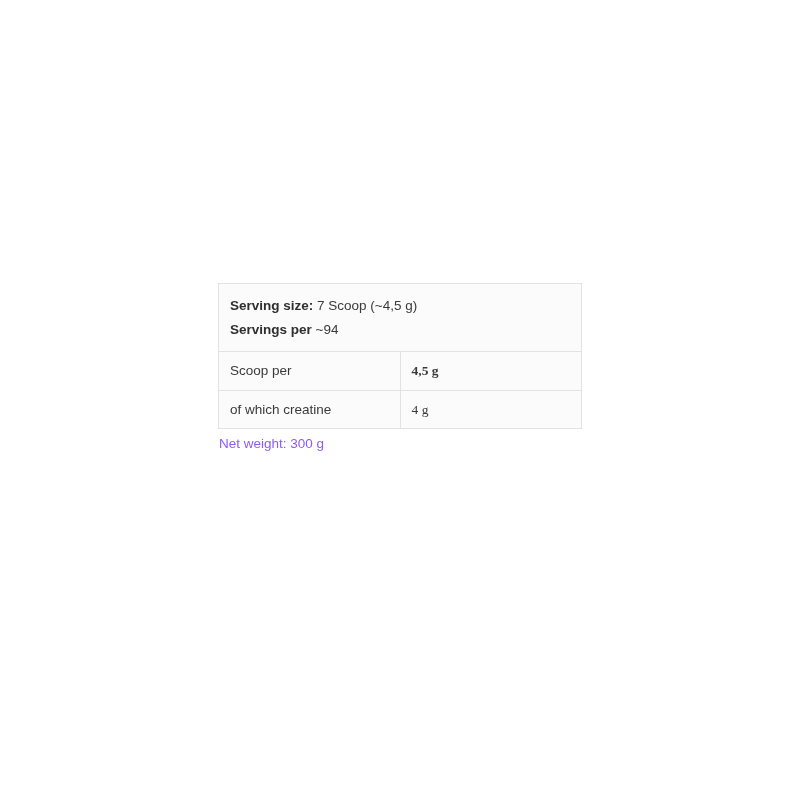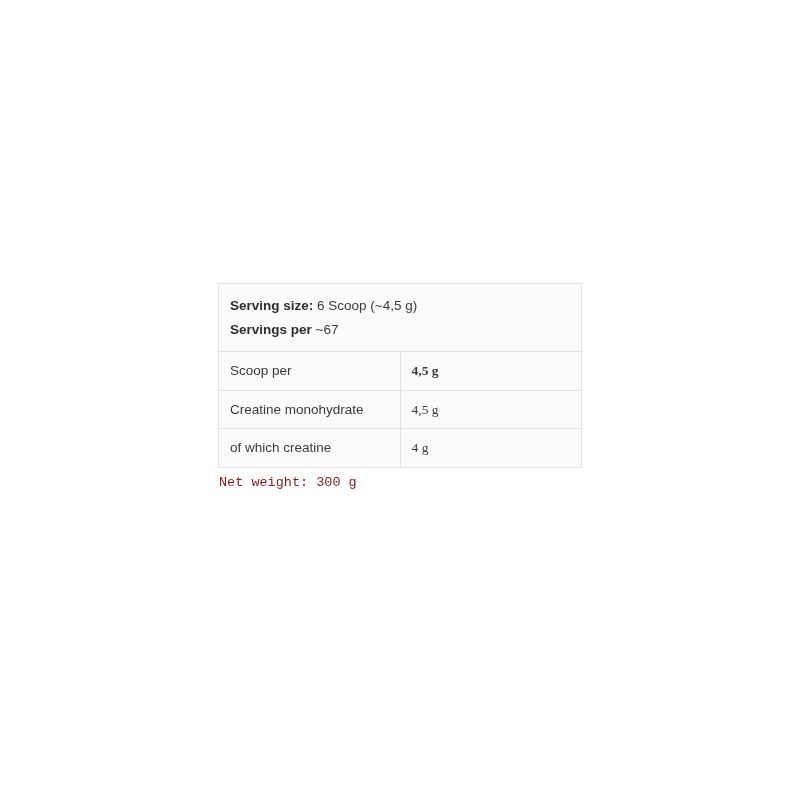--- a/index.html
+++ b/index.html
@@ -53,50 +53,45 @@
     margin-top: 4px;
   }
   .bold {
     font-weight: bold;
     color: #2f2f2f;
     margin-top: 23px;
   }
   .net-weight {
     margin-top: 7px;
     font-size: 13.5px;
-    color: #7f1d1d;
+    color: #8b5cf6;
     padding-left: 1px;
-    font-family: Liberation Mono, monospace;
   }
 </style>
 </head>
 <body>
 
 <div id="nutrition-panel">
   <table class="nutrition-table">
     <tbody>
       <tr>
         <td class="header-cell" colspan="2">
           <div class="header-line">
             <span class="bold">Serving size:</span>
-            <span>6 Scoop (~4,5 g)</span>
+            <span>7 Scoop (~4,5 g)</span>
           </div>
           <div class="header-line">
             <span class="bold">Servings per</span>
-            <span>~67</span>
+            <span>~94</span>
           </div>
         </td>
       </tr>
       <tr>
         <td class="col-label">Scoop per</td>
         <td class="col-value bold">4,5 g</td>
-      </tr>
-      <tr>
-        <td class="col-label">Creatine monohydrate</td>
-        <td class="col-value">4,5 g</td>
       </tr>
       <tr>
         <td class="col-label">of which creatine</td>
         <td class="col-value">4 g</td>
       </tr>
     </tbody>
   </table>
   <div class="net-weight">Net weight: 300 g</div>
 </div>
 

